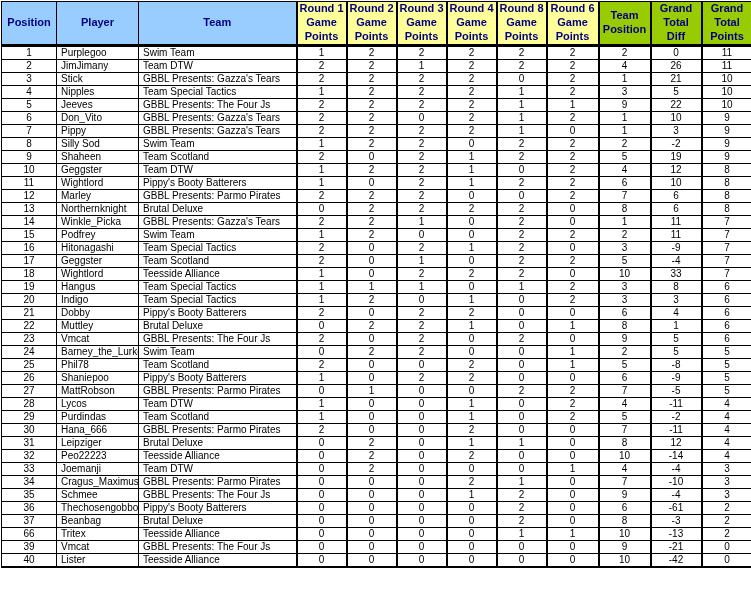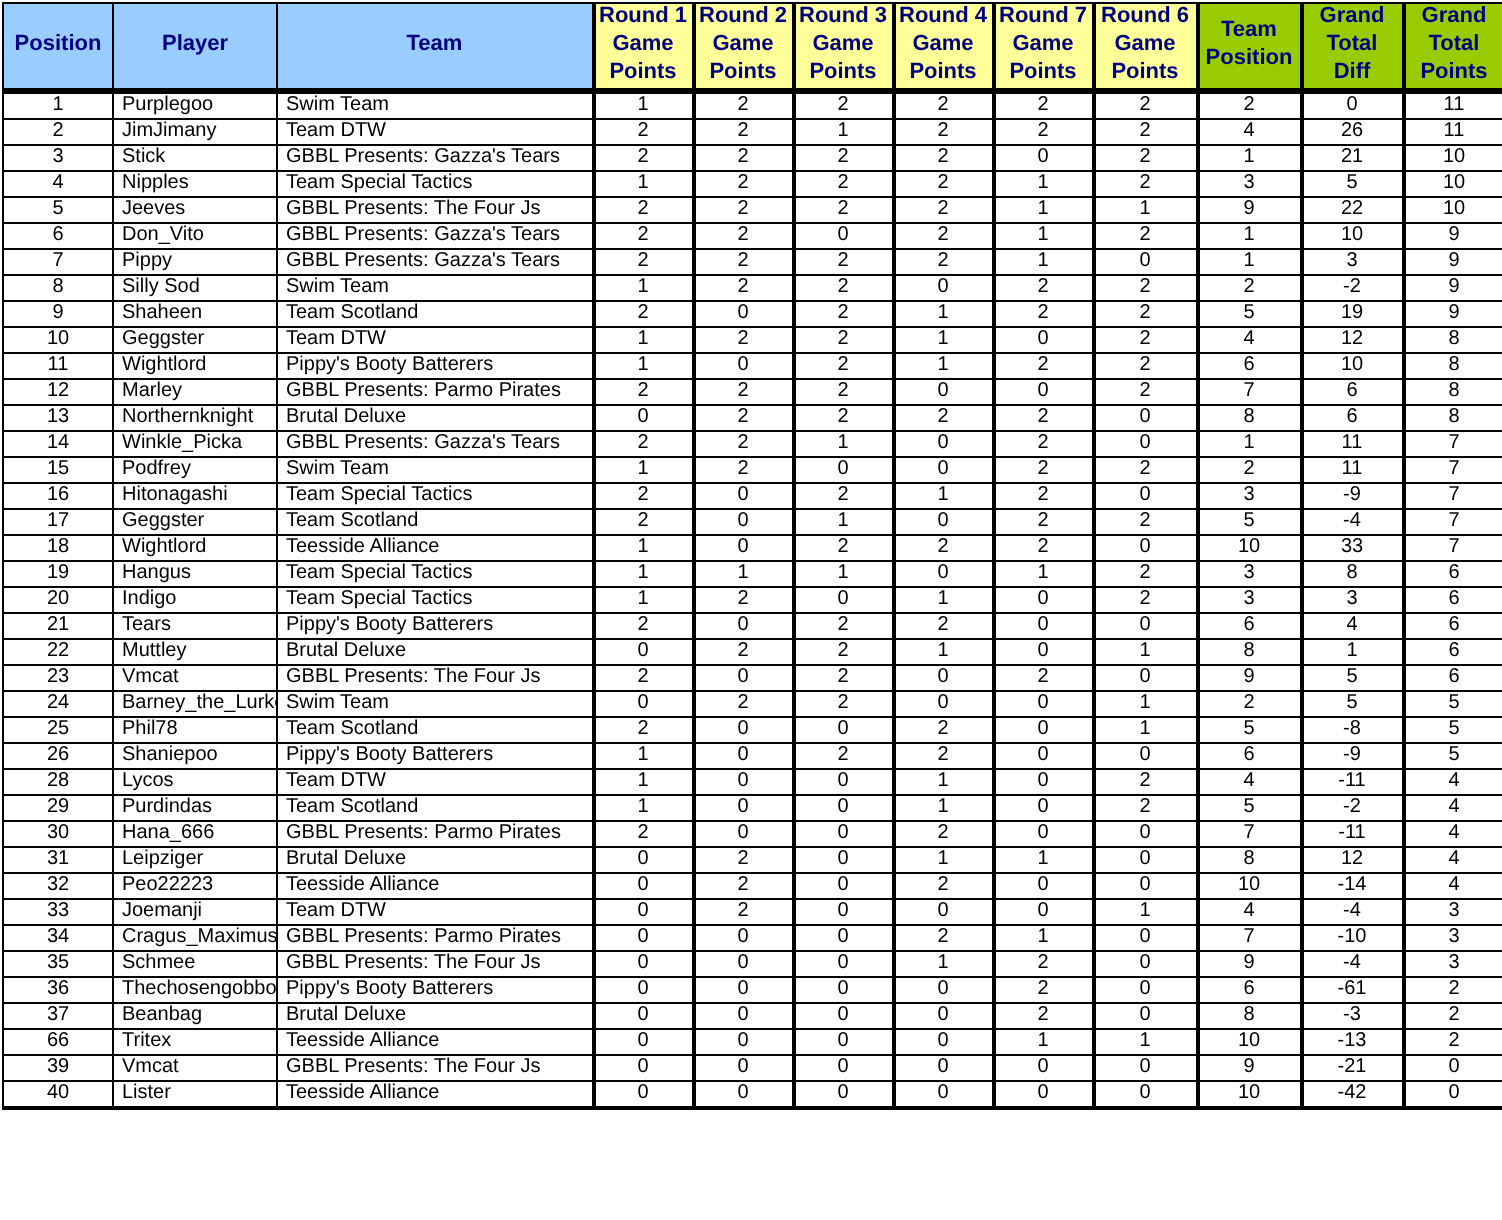--- a/index.html
+++ b/index.html
@@ -90,21 +90,21 @@
 Points</th>
           <th class="group-yellow">Round 2
 Game
 Points</th>
           <th class="group-yellow">Round 3
 Game
 Points</th>
           <th class="group-yellow">Round 4
 Game
 Points</th>
-          <th class="group-yellow">Round 7
+          <th class="group-yellow">Round 8
 Game
 Points</th>
           <th class="group-yellow">Round 6
 Game
 Points</th>
           <th class="group-green">Team
 Position</th>
           <th class="group-green">Grand
 Total
 Diff</th>
@@ -389,21 +389,21 @@
           <td class="align-center">0</td>
           <td class="align-center">1</td>
           <td class="align-center">0</td>
           <td class="align-center">2</td>
           <td class="align-center">3</td>
           <td class="align-center">3</td>
           <td class="align-center">6</td>
         </tr>
         <tr>
           <td class="align-center">21</td>
-          <td class="align-left">Tears</td>
+          <td class="align-left">Dobby</td>
           <td class="align-left">Pippy's Booty Batterers</td>
           <td class="align-center">2</td>
           <td class="align-center">0</td>
           <td class="align-center">2</td>
           <td class="align-center">2</td>
           <td class="align-center">0</td>
           <td class="align-center">0</td>
           <td class="align-center">6</td>
           <td class="align-center">4</td>
           <td class="align-center">6</td>
@@ -469,20 +469,34 @@
           <td class="align-left">Shaniepoo</td>
           <td class="align-left">Pippy's Booty Batterers</td>
           <td class="align-center">1</td>
           <td class="align-center">0</td>
           <td class="align-center">2</td>
           <td class="align-center">2</td>
           <td class="align-center">0</td>
           <td class="align-center">0</td>
           <td class="align-center">6</td>
           <td class="align-center">-9</td>
+          <td class="align-center">5</td>
+        </tr>
+        <tr>
+          <td class="align-center">27</td>
+          <td class="align-left">MattRobson</td>
+          <td class="align-left">GBBL Presents: Parmo Pirates</td>
+          <td class="align-center">0</td>
+          <td class="align-center">1</td>
+          <td class="align-center">0</td>
+          <td class="align-center">0</td>
+          <td class="align-center">2</td>
+          <td class="align-center">2</td>
+          <td class="align-center">7</td>
+          <td class="align-center">-5</td>
           <td class="align-center">5</td>
         </tr>
         <tr>
           <td class="align-center">28</td>
           <td class="align-left">Lycos</td>
           <td class="align-left">Team DTW</td>
           <td class="align-center">1</td>
           <td class="align-center">0</td>
           <td class="align-center">0</td>
           <td class="align-center">1</td>

